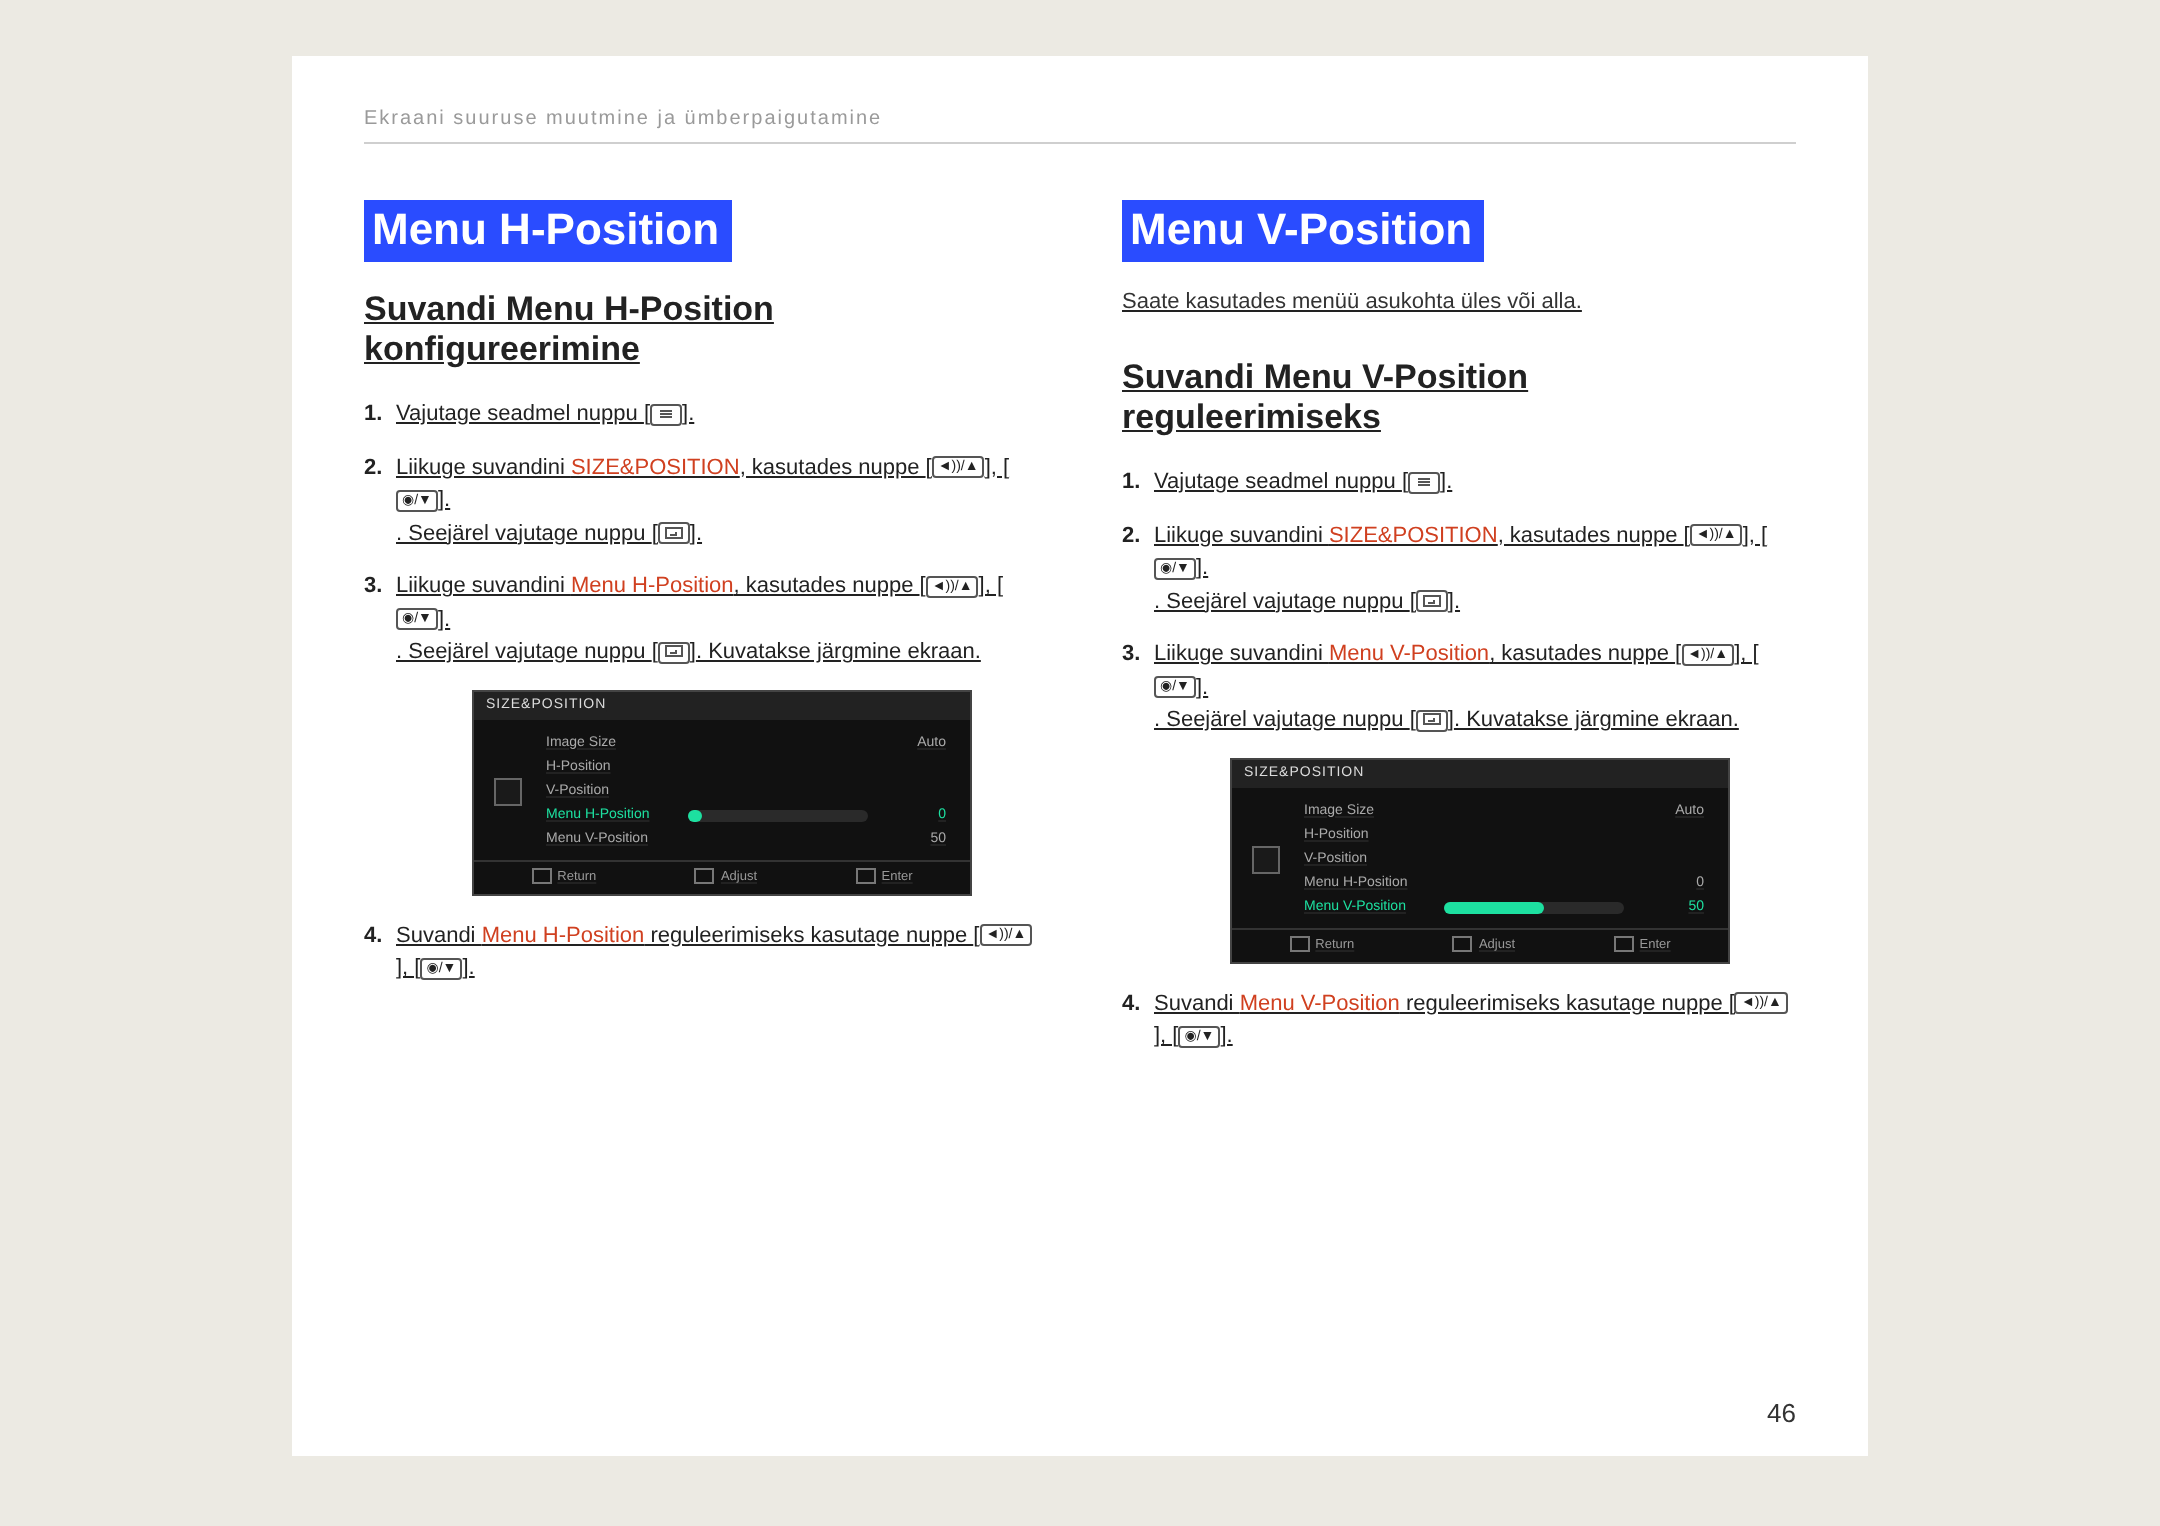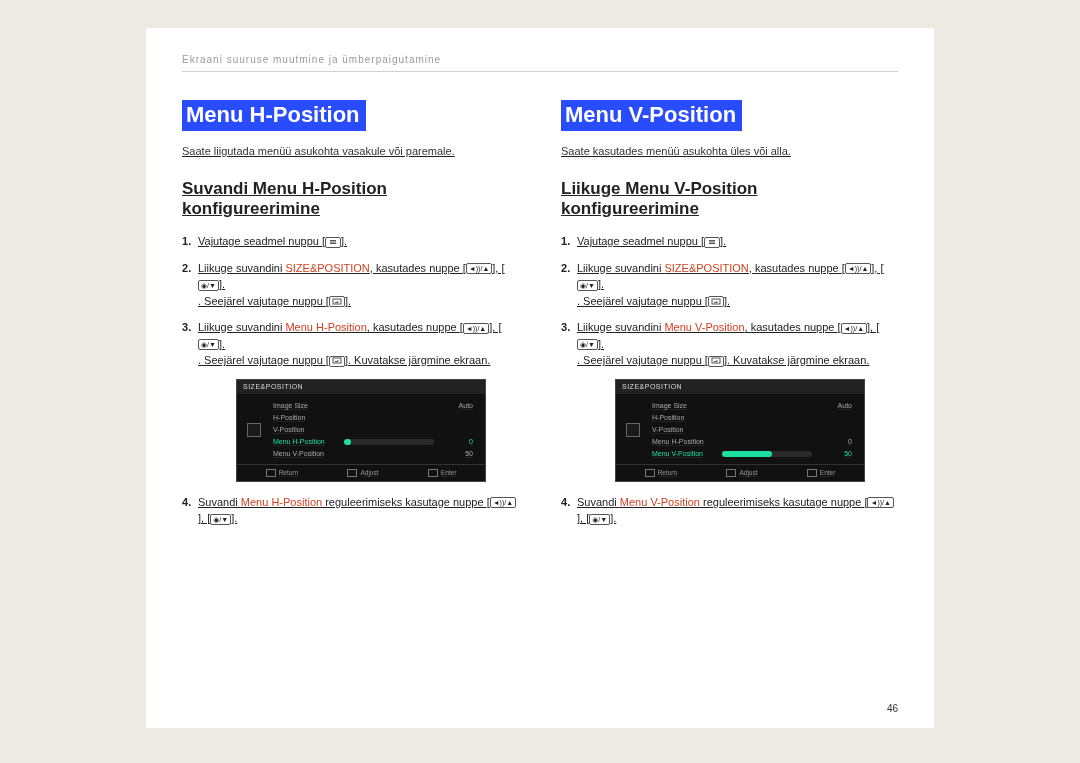--- a/index.html
+++ b/index.html
@@ -147,36 +147,35 @@
     color: #999;
   }
   .osd-foot span::before {
     content: "";
     display:inline-block; width:8px; height:6px; border:1px solid #777; margin-right:3px; vertical-align:middle;
   }
   .pagenum {
     position: absolute;
     bottom: 14px;
     right: 36px;
-    font-size: 10px;
+    font-size: 13px;
     color: #333;
   }
 </style>
 </head>
 <body>
 
 <div class="page">
   <div class="chapter">Ekraani suuruse muutmine ja ümberpaigutamine</div>
   <hr class="hr">
 
   <div class="cols">
 
     <div class="col">
       <div class="h1">Menu H-Position</div>
-      <p class="intro">Saate liigutada menüü asukohta vasakule või paremale.</p>
       <div class="h2">Suvandi Menu H-Position konfigureerimine</div>
 
       <ol class="steps">
         <li>
           <span>Vajutage seadmel nuppu </span>[<span class="iconbox">
               <svg width="10" height="6">
                 <rect x="0" y="0" width="10" height="6" fill="none" stroke="#555" stroke-width="0"></rect>
                 <line x1="2" y1="1.5" x2="8" y2="1.5" stroke="#555"></line>
                 <line x1="2" y1="3" x2="8" y2="3" stroke="#555"></line>
                 <line x1="2" y1="4.5" x2="8" y2="4.5" stroke="#555"></line>
@@ -242,21 +241,21 @@
         </li>
         <li>
           <span>Suvandi </span><span class="red">Menu H-Position</span><span> reguleerimiseks kasutage nuppe </span>[<span class="iconbox">◄))/▲</span>], [<span class="iconbox">◉/▼</span>].
         </li>
       </ol>
     </div>
 
     <div class="col">
       <div class="h1">Menu V-Position</div>
       <p class="intro">Saate kasutades menüü asukohta üles või alla.</p>
-      <div class="h2">Liikuge Menu V-Position konfigureerimine</div>
+      <div class="h2">Suvandi Menu V-Position reguleerimiseks</div>
 
       <ol class="steps">
         <li>
           <span>Vajutage seadmel nuppu </span>[<span class="iconbox">
               <svg width="10" height="6">
                 <line x1="2" y1="1.5" x2="8" y2="1.5" stroke="#555"></line>
                 <line x1="2" y1="3" x2="8" y2="3" stroke="#555"></line>
                 <line x1="2" y1="4.5" x2="8" y2="4.5" stroke="#555"></line>
               </svg>
             </span>].

